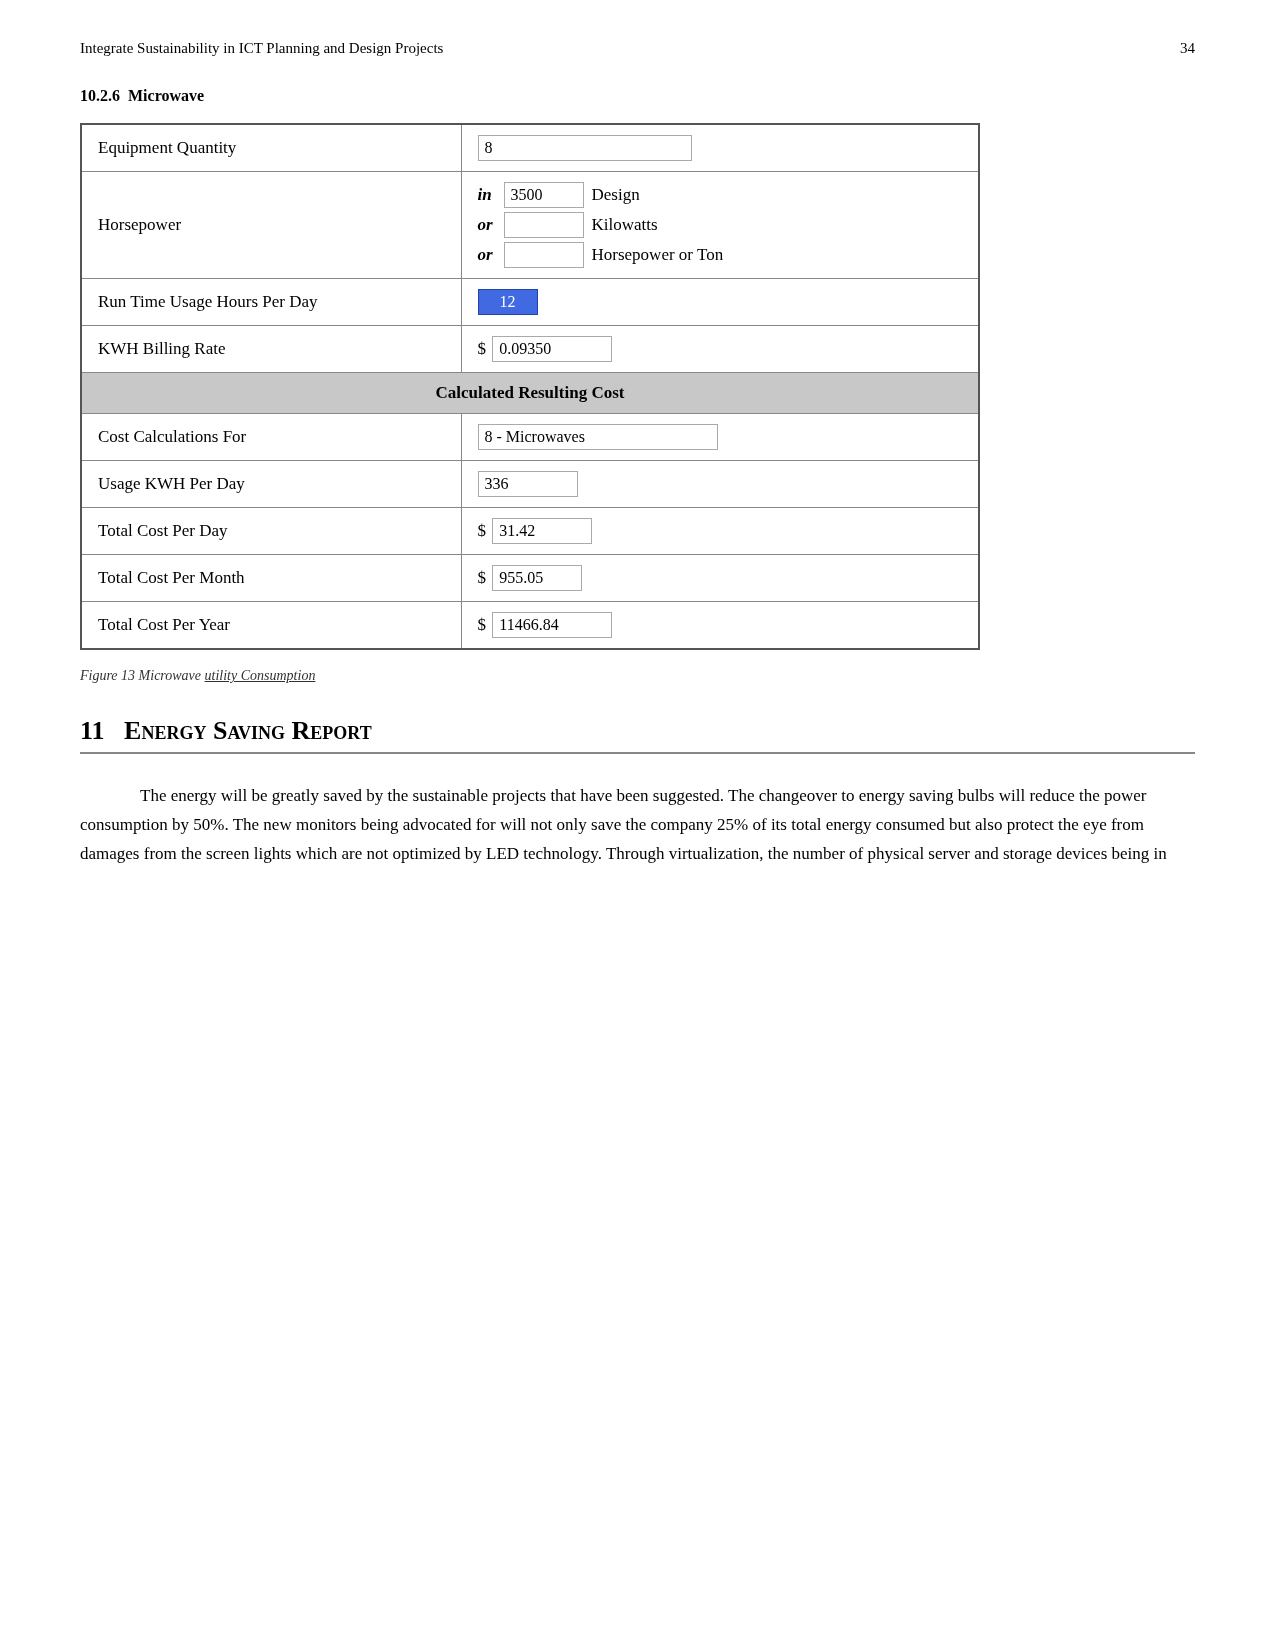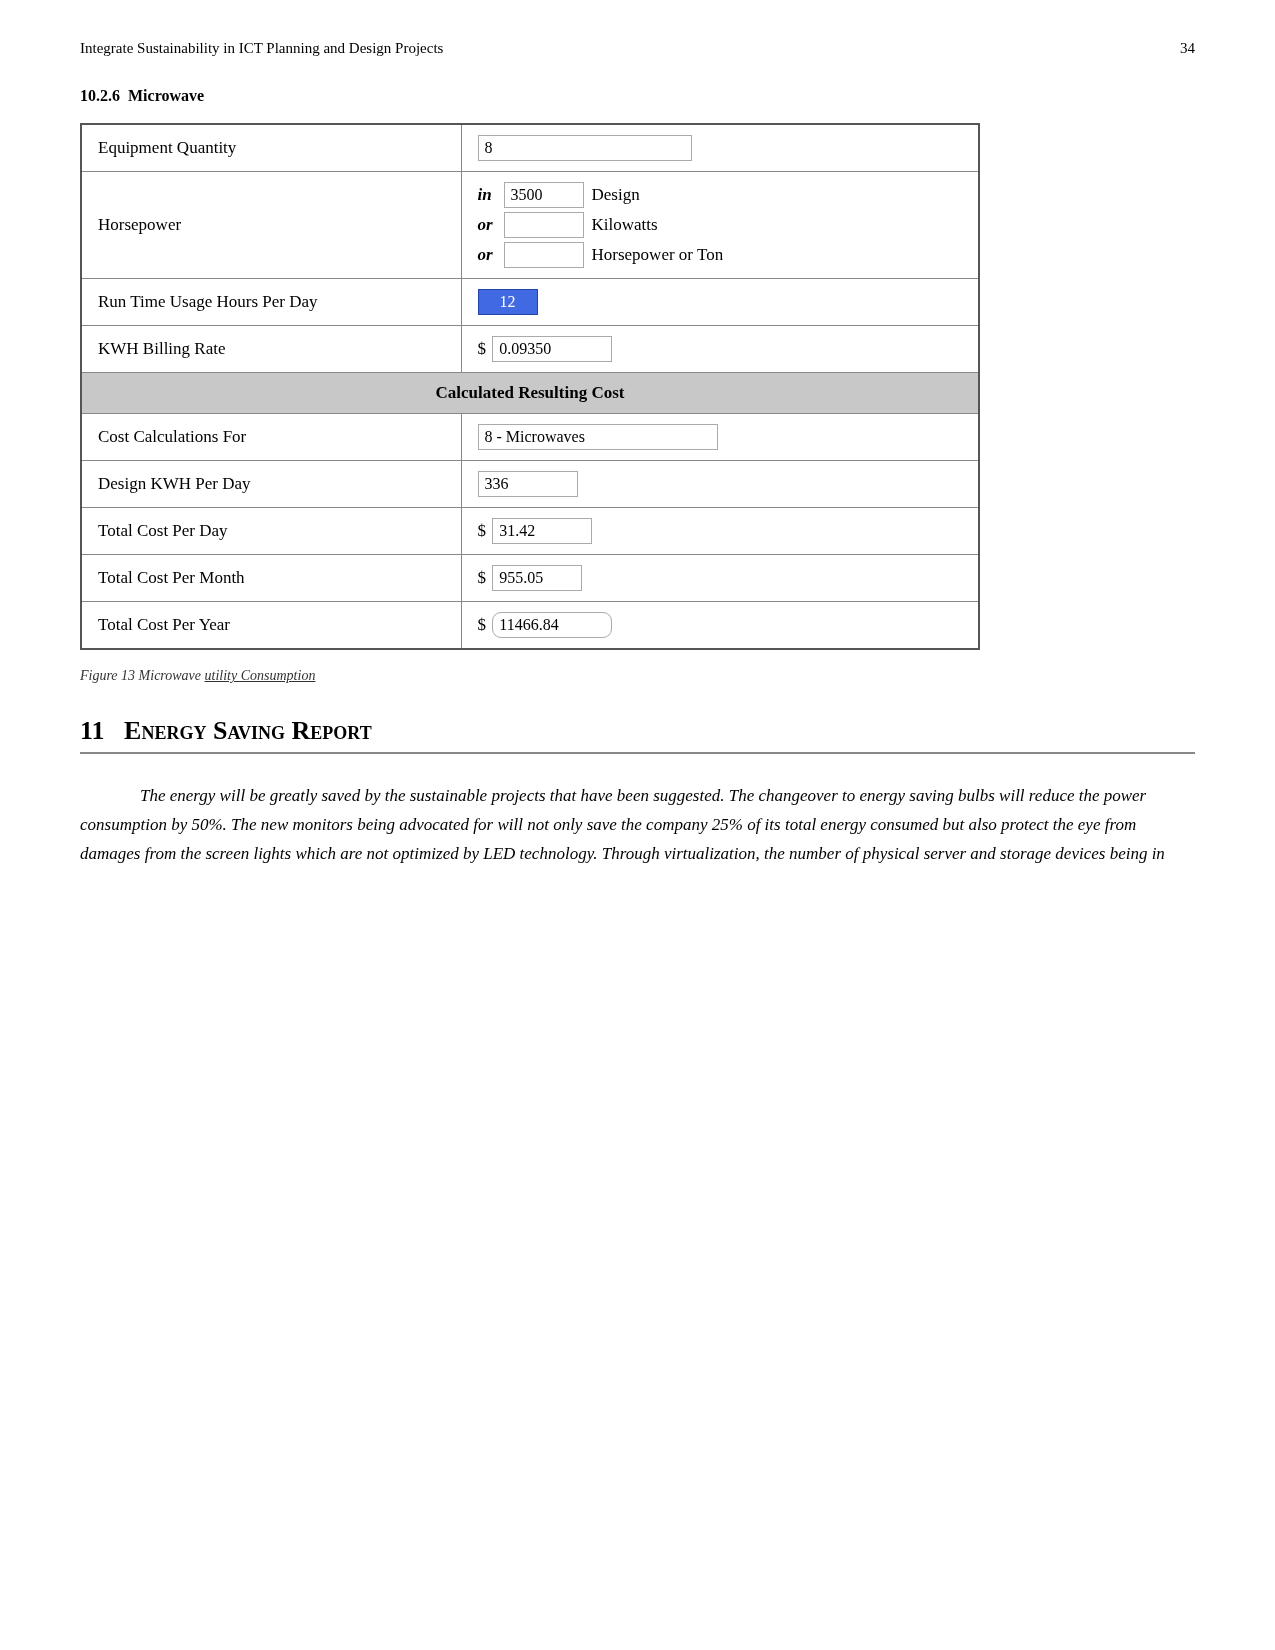--- a/index.html
+++ b/index.html
@@ -134,21 +134,20 @@
       padding-bottom: 6px;
       margin-bottom: 28px;
       font-variant: small-caps;
     }
     
     .body-para {
       text-indent: 60px;
       margin-bottom: 32px;
       font-size: 17px;
       line-height: 1.7;
-      font-style: italic;
     }
   </style>
 </head>
 <body>
 
 <div class="page-header">
   <span>Integrate Sustainability in ICT Planning and Design Projects</span>
   <span>34</span>
 </div>
 
@@ -210,21 +209,21 @@
     </tr>
 
     <tr>
       <td class="label-cell">Cost Calculations For</td>
       <td class="value-cell">
         <input class="input-field" type="text" value="8 - Microwaves" style="width: 240px;">
       </td>
     </tr>
 
     <tr>
-      <td class="label-cell">Design KWH Per Day</td>
+      <td class="label-cell">Usage KWH Per Day</td>
       <td class="value-cell">
         <input class="input-field" type="text" value="336" style="width: 100px;">
       </td>
     </tr>
 
     <tr>
       <td class="label-cell">Total Cost Per Day</td>
       <td class="value-cell">
         <span class="kwh-dollar">$</span>
         <input class="input-field" type="text" value="31.42" style="width: 100px;">
@@ -236,21 +235,21 @@
       <td class="value-cell">
         <span class="kwh-dollar">$</span>
         <input class="input-field" type="text" value="955.05" style="width: 90px;">
       </td>
     </tr>
 
     <tr>
       <td class="label-cell">Total Cost Per Year</td>
       <td class="value-cell">
         <span class="kwh-dollar">$</span>
-        <input class="input-field" type="text" value="11466.84" style="width: 120px; border-radius: 9px;">
+        <input class="input-field" type="text" value="11466.84" style="width: 120px;">
       </td>
     </tr>
   </tbody>
 </table>
 
 <div class="figure-caption">
   <span>Figure 13 Microwave <a href="#">utility Consumption</a></span>
 </div>
 
 <div class="chapter-heading">

